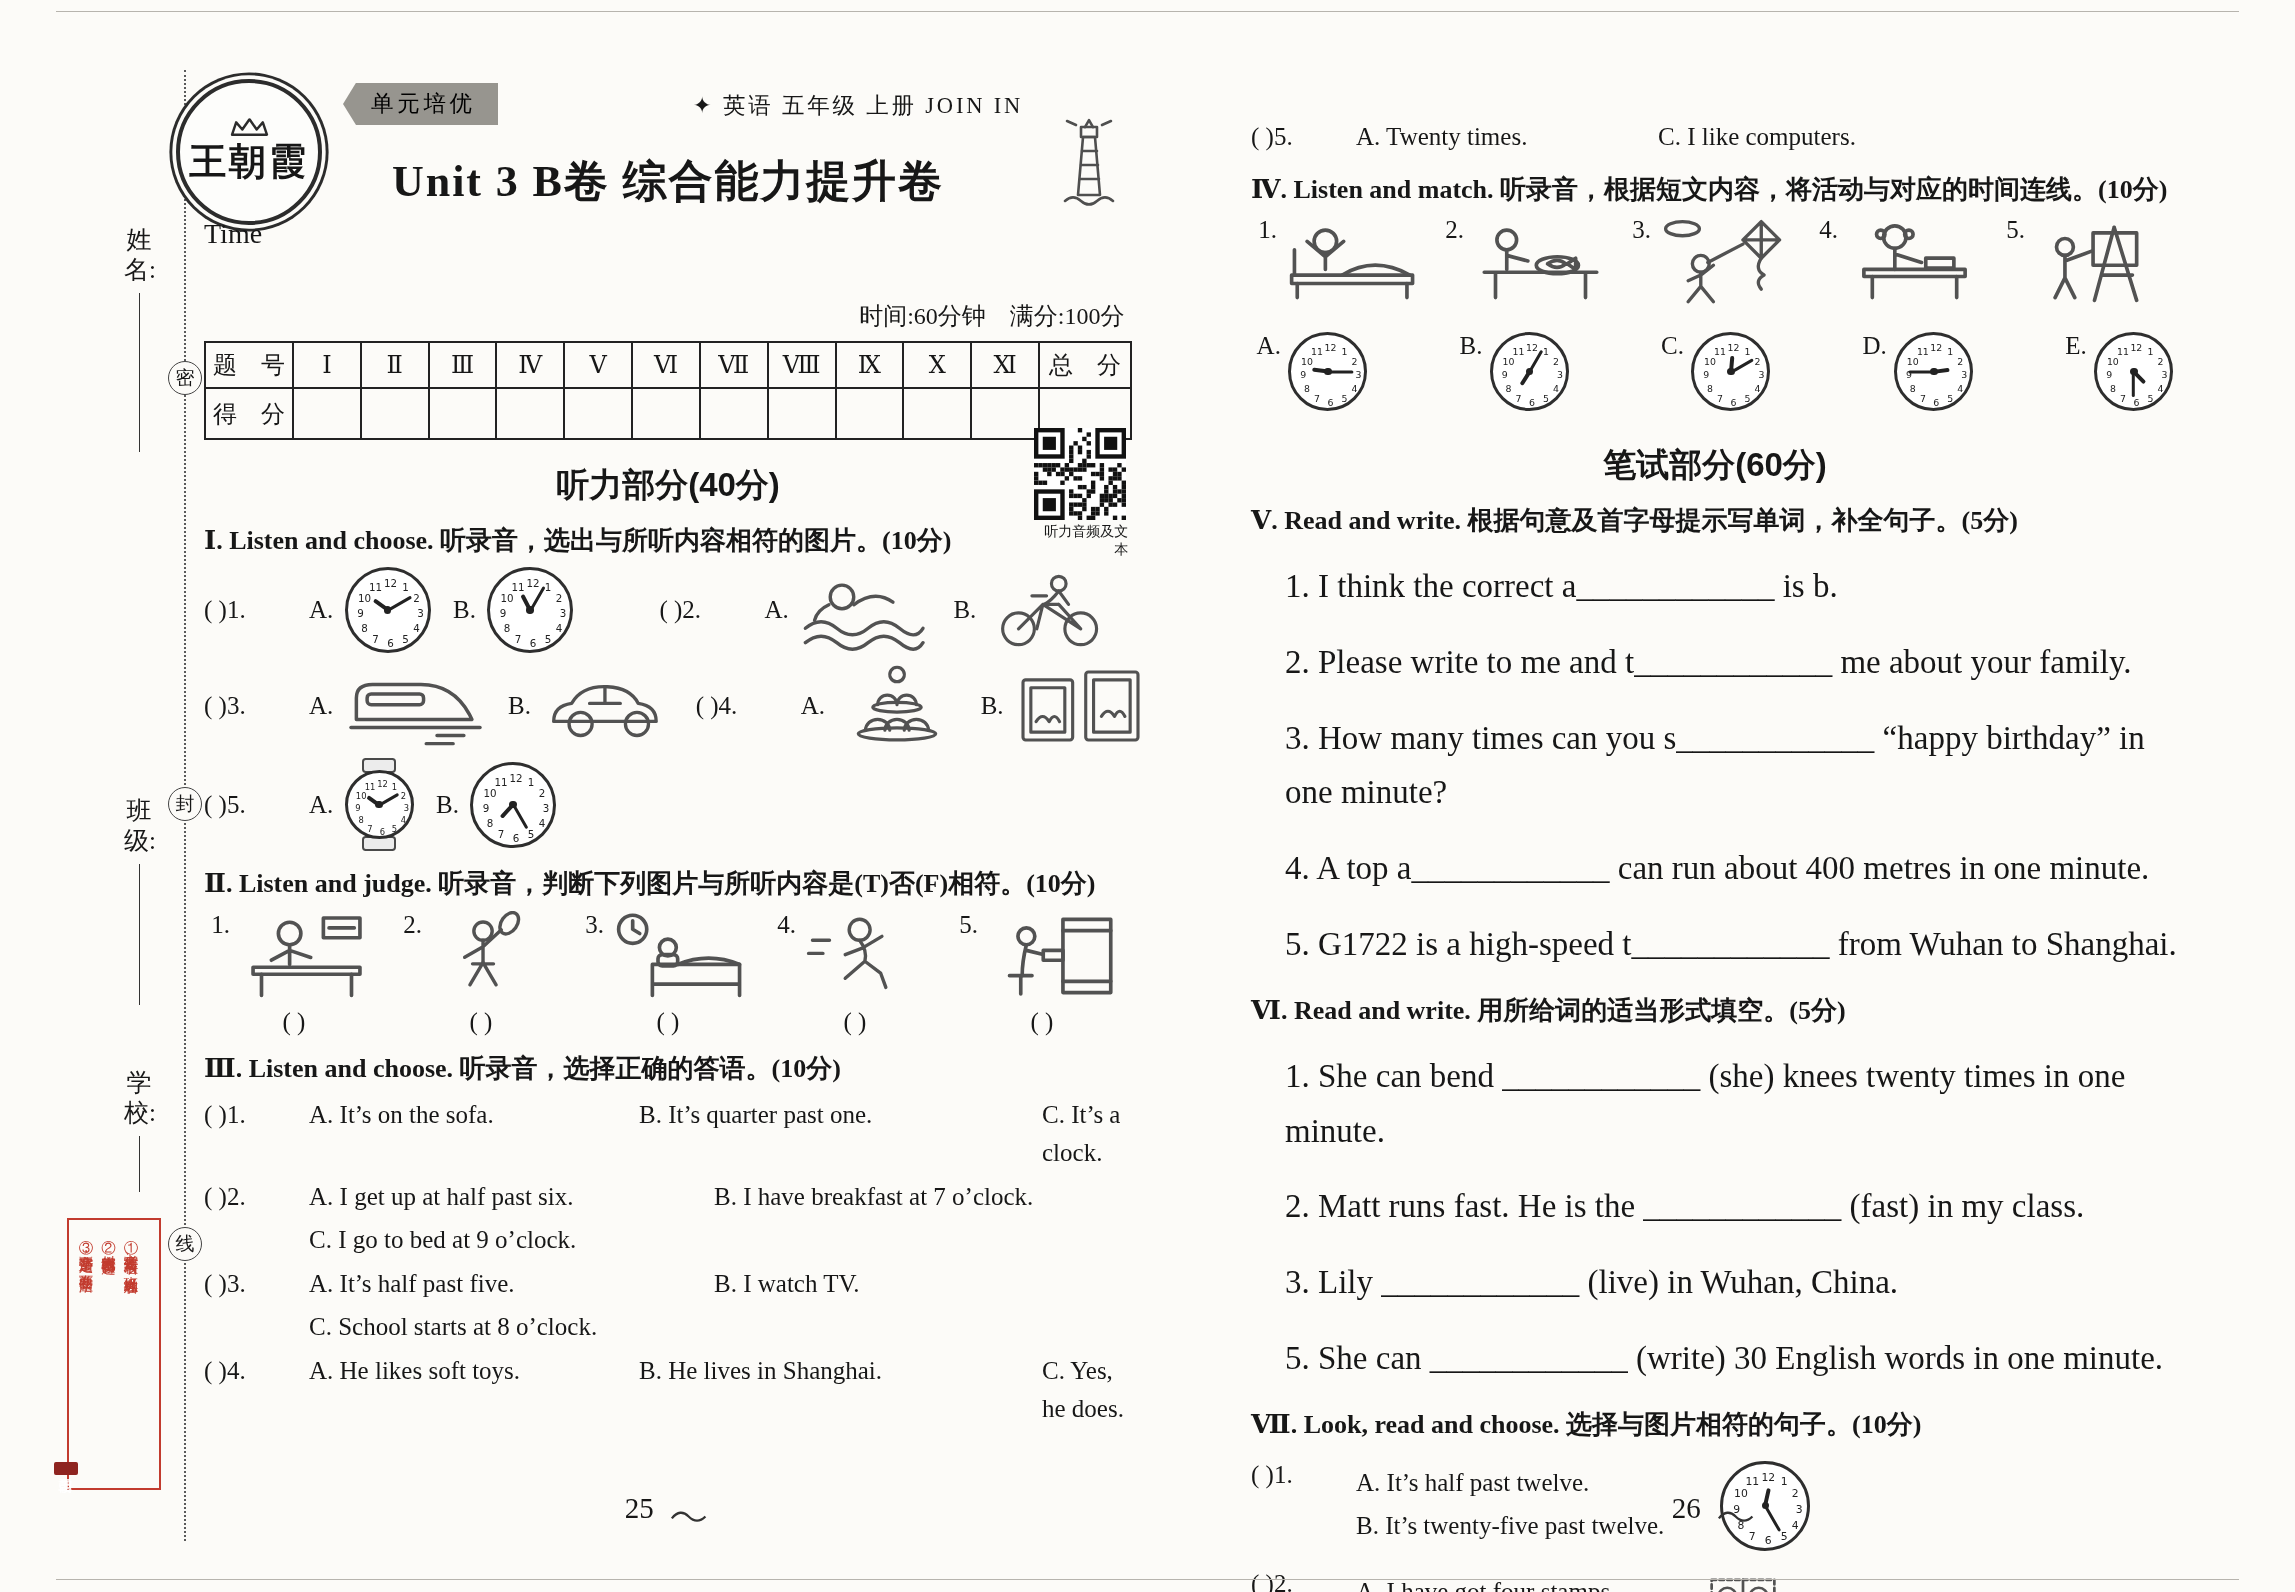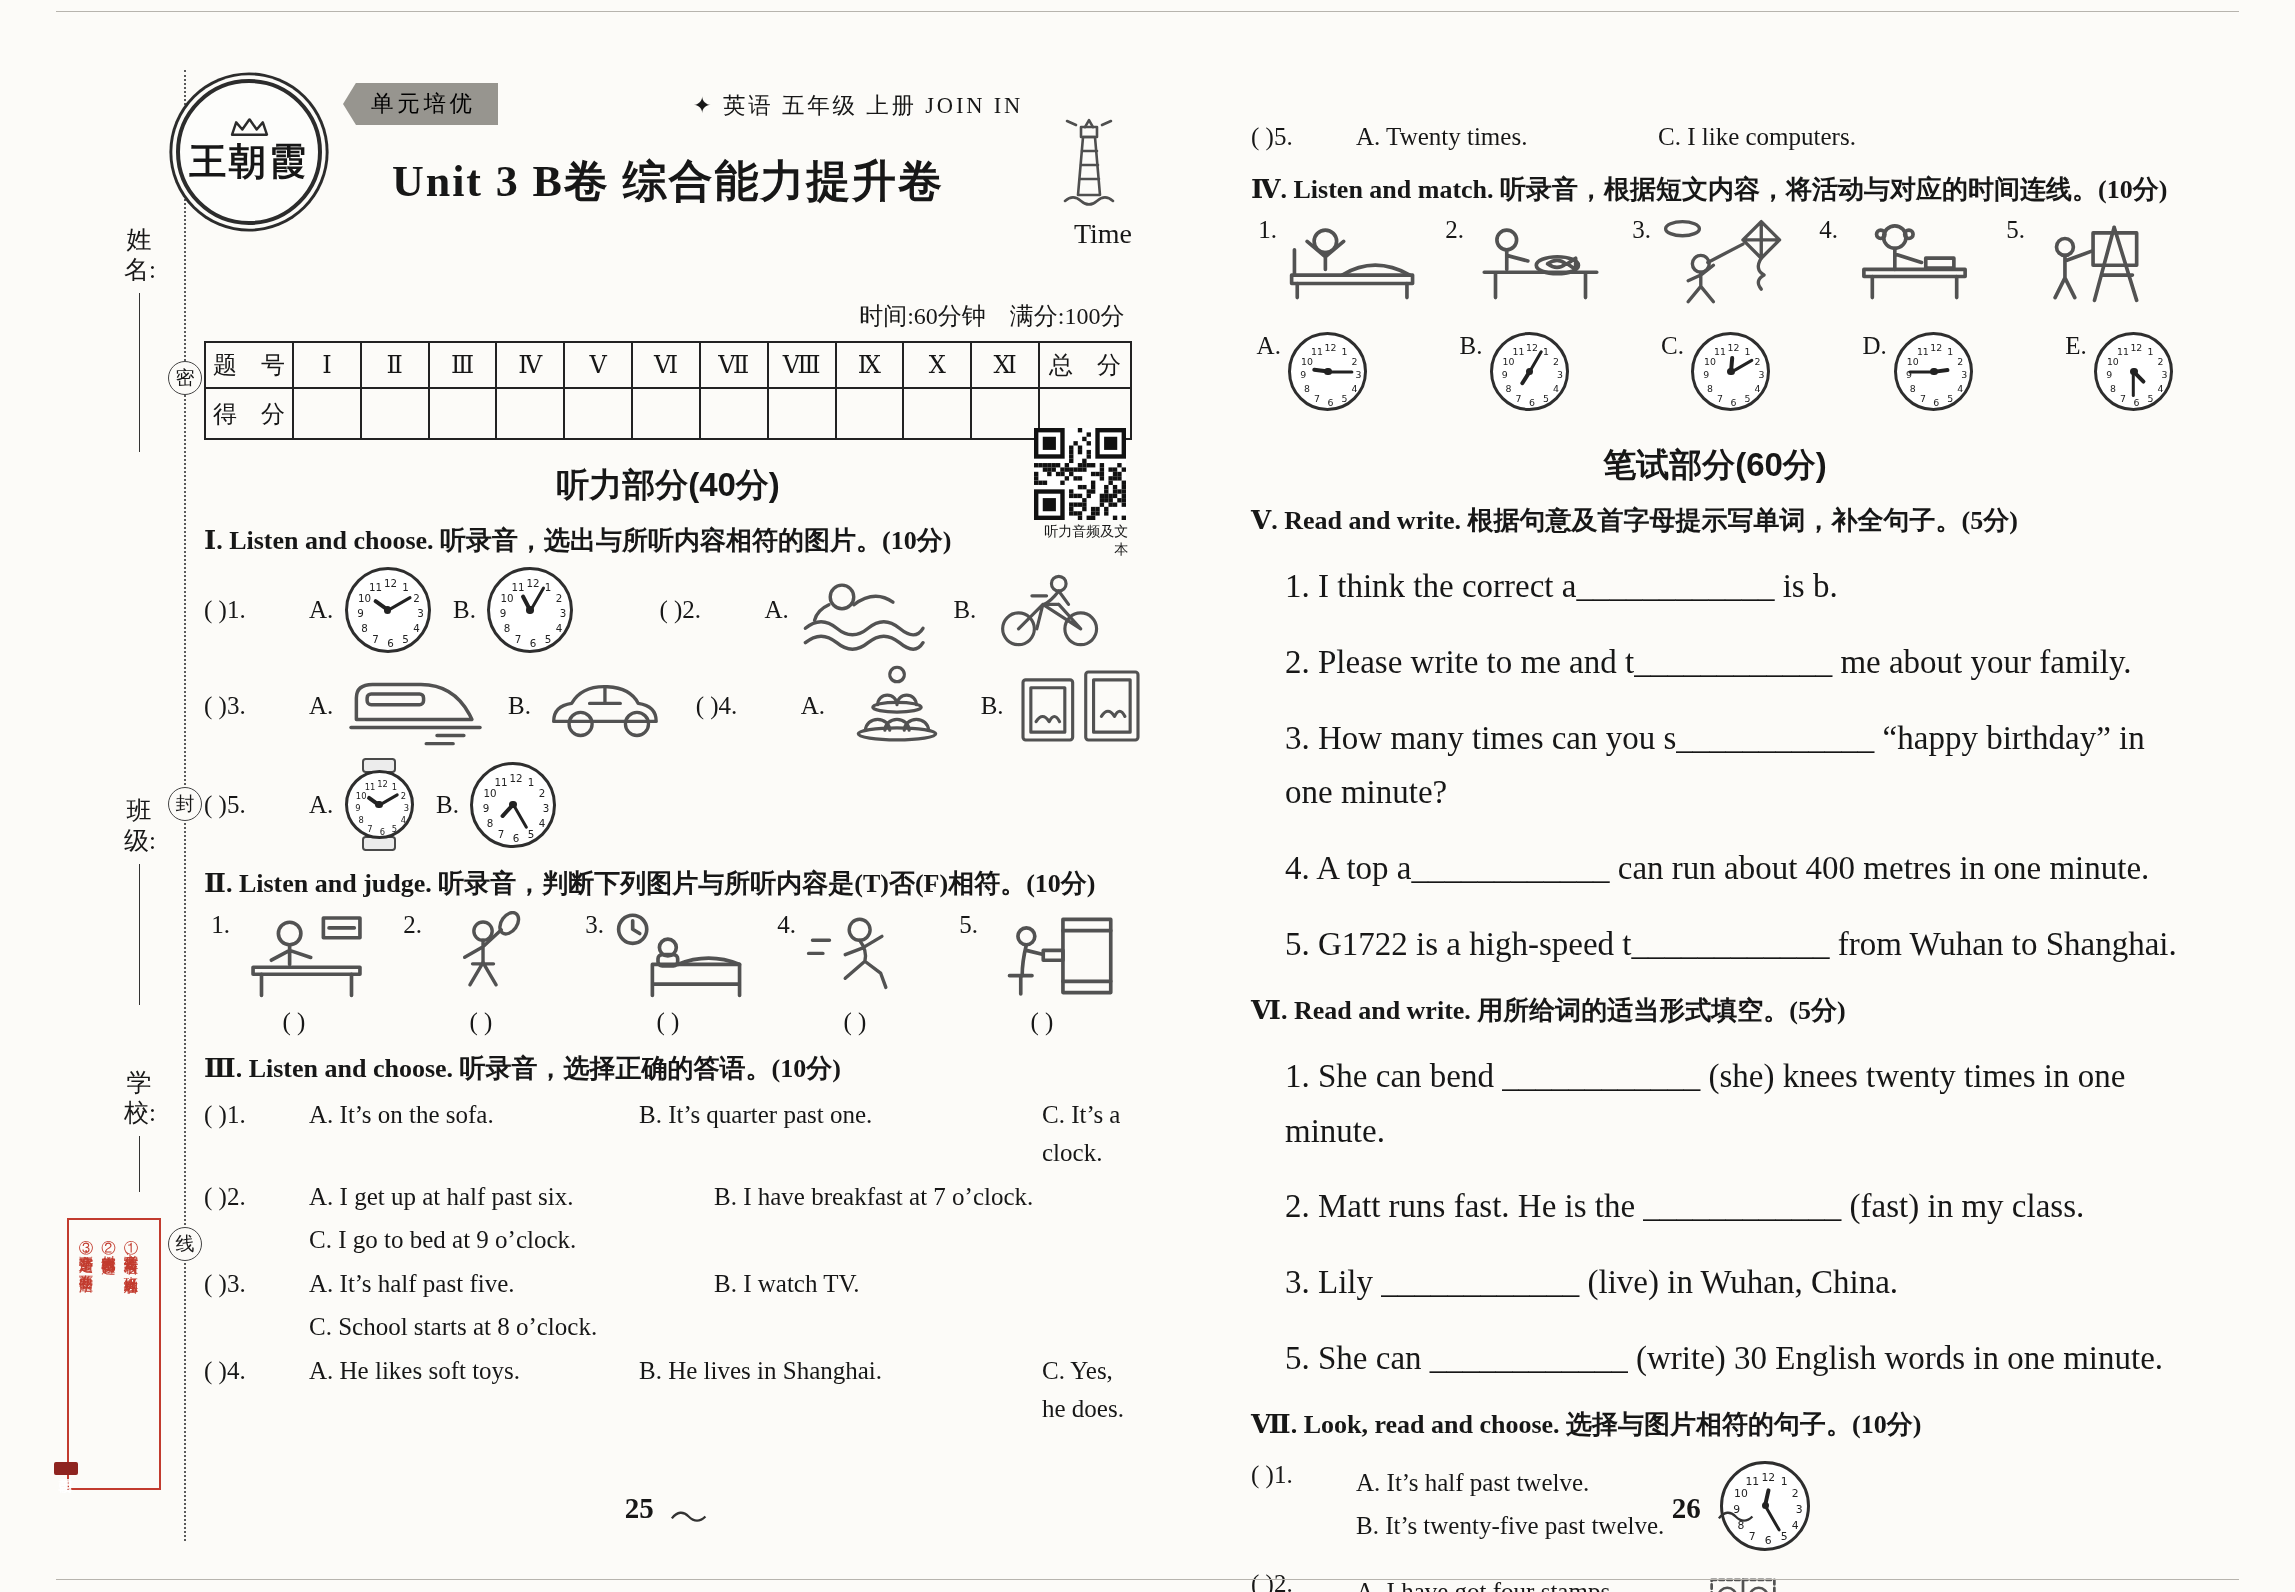--- a/index.html
+++ b/index.html
@@ -32,21 +32,21 @@
   .hd{position:relative;height:204px}
   .logo{position:absolute;left:-28px;top:-15px;width:146px;height:146px;border-radius:50%;
         border:4.7px solid #2c2c2c;box-shadow:0 0 0 3.7px #fcfbf8,0 0 0 6.6px #2c2c2c;
         display:flex;flex-direction:column;align-items:center;justify-content:center;background:#fdfdfb}
   .logo-brand{font-size:37px;font-weight:bold;letter-spacing:2.8px}
   .badge{position:absolute;left:139px;top:-11.2px;background:#97958f;color:#000000;font-size:22.5px;letter-spacing:3.7px;
          padding:5.6px 22.5px 5.6px 28px;clip-path:polygon(13px 0,100% 0,100% 100%,13px 100%,0 50%);
          font-family:"Liberation Sans",sans-serif}
   .series{position:absolute;right:109px;top:-3.7px;font-size:22.5px;letter-spacing:2.8px}
   .hd-title{position:absolute;left:0;right:0;top:58px;text-align:center;font-size:44px;font-weight:bold;letter-spacing:1.9px}
-  .hd-sub{position:absolute;left:0;right:0;top:124px;text-align:right;font-size:28px}
+  .hd-sub{position:absolute;left:0;right:0;top:124px;text-align:left;font-size:28px}
   .lighthouse{position:absolute;right:13px;top:22.5px}
 
   .time-score{text-align:right;font-size:24px;margin:1.9px 7.5px 9.4px 0}
   table.score{width:100%;border-collapse:collapse;table-layout:fixed}
   table.score td{border:2.3px solid #222;height:46px;text-align:center;font-size:24px}
 
   .part{text-align:center;font-size:33px;font-weight:bold;margin:22.5px 0 7.5px;font-family:"Liberation Sans",sans-serif}
   .qr-wrap{position:absolute;right:3.7px;top:334px;width:97px;text-align:right}
   #qr-svg{width:92px;height:92px;background:#fff;display:block;margin:0 auto}
   .qr-cap{font-size:14px;margin-top:2.8px;font-family:"Liberation Sans",sans-serif}
@@ -90,21 +90,21 @@
   .clk-letter{font-size:25px}
 
   .items{margin-left:34px}
   .items .it{font-size:33px;line-height:1.66;margin:21px 0}
 
   .vii{display:flex;margin:19px 0 13px}
   .vii .pre{width:105px;font-size:25px;flex:none}
   .vii .lines{font-size:25px;line-height:1.75}
   .vii .img{margin-left:56px;display:flex;align-items:center}
 
-  .pageno{position:absolute;left:0;right:0;top:1398px;text-align:center;font-size:29px;font-weight:bold}
+  .pageno{position:absolute;left:0;right:0;top:1398px;text-align:center;font-size:29px;font-weight:normal}
   .pageno svg{vertical-align:-5.6px;margin-left:9.4px}
 </style>
 </head>
 <body>
 
 <svg width="0" height="0" style="position:absolute" aria-hidden="true">
 <defs>
   <symbol id="sym-swim" viewBox="0 0 100 64">
         <g fill="none" stroke="#525252" stroke-width="2.6" stroke-linecap="round" stroke-linejoin="round">
     <circle cx="32" cy="22" r="9"></circle>

